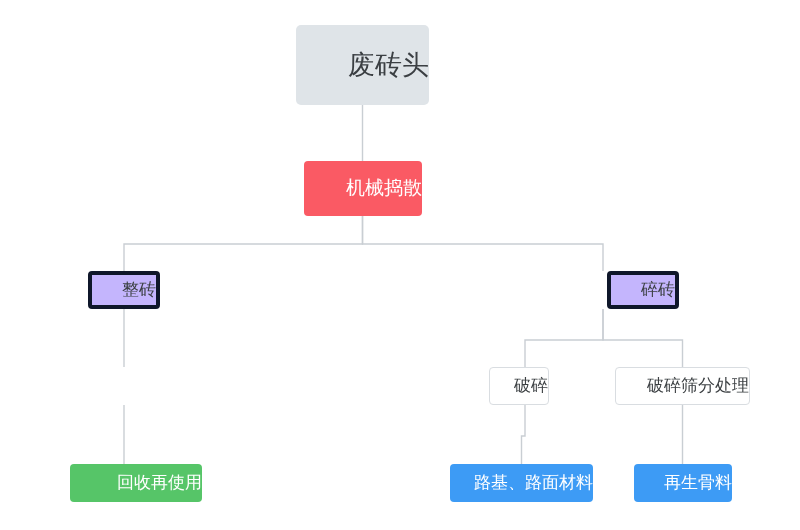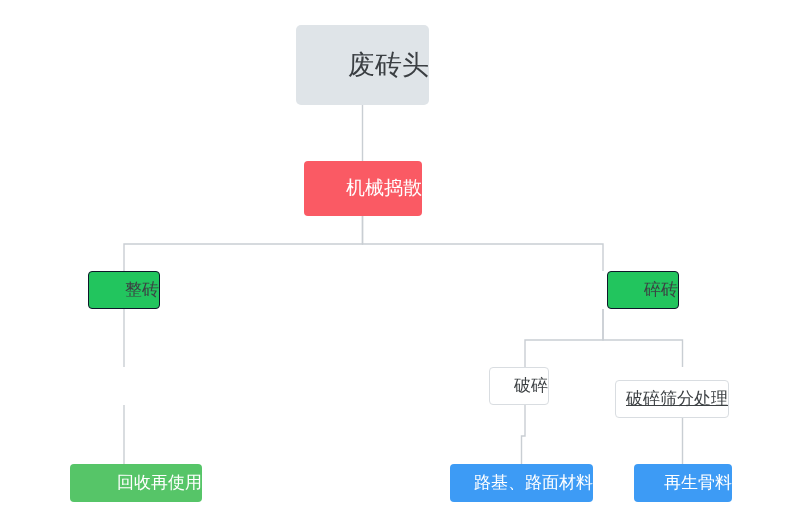--- a/index.html
+++ b/index.html
@@ -49,24 +49,24 @@
     border-radius: 4px;
   }
   .node-plain {
     background: #ffffff;
     color: #3c4043;
     font-size: 17px;
     border: 1px solid #d9dde1;
     border-radius: 4px;
   }
   .node-grey {
-    background: #22c55e;
+    background: #c4b5fd;
     color: #3c4043;
     font-size: 17px;
-    border: 1px solid #0f172a;
+    border: 4px solid #0f172a;
     border-radius: 4px;
   }
   .node-green {
     background: #56c568;
     color: #ffffff;
     font-size: 17px;
     border-radius: 4px;
   }
   .node-blue {
     background: #3d9bf5;
@@ -98,21 +98,21 @@
     </div>
     <div class="node node-grey" style="left: 88px; top: 271px; width: 72px; height: 38px;">
       <span>整砖</span>
     </div>
     <div class="node node-grey" style="left: 567px; top: 271px; width: 72px; height: 38px; margin-left: 40px;">
       <span>碎砖</span>
     </div>
     <div class="node node-plain" style="left: 489px; top: 367px; width: 60px; height: 38px;">
       <span>破碎</span>
     </div>
-    <div class="node node-plain" style="left: 615px; top: 380px; width: 114px; height: 38px; text-decoration: underline;">
+    <div class="node node-plain" style="left: 615px; top: 367px; width: 135px; height: 38px;">
       <span>破碎筛分处理</span>
     </div>
     <div class="node node-green" style="left: 70px; top: 464px; width: 132px; height: 38px;">
       <span>回收再使用</span>
     </div>
     <div class="node node-blue" style="left: 634px; top: 464px; width: 98px; height: 38px;">
       <span>再生骨料</span>
     </div>
     <div class="node node-blue" style="left: 450px; top: 464px; width: 143px; height: 38px;">
       <span>路基、路面材料</span>

